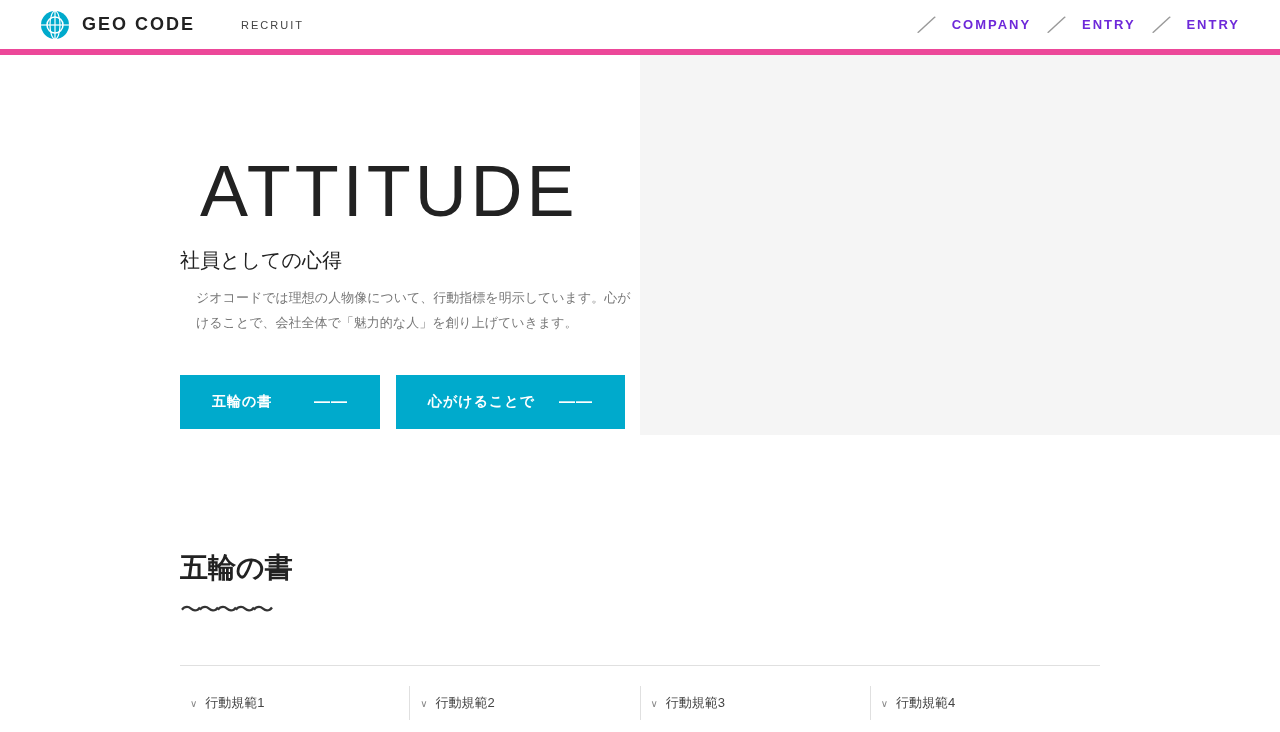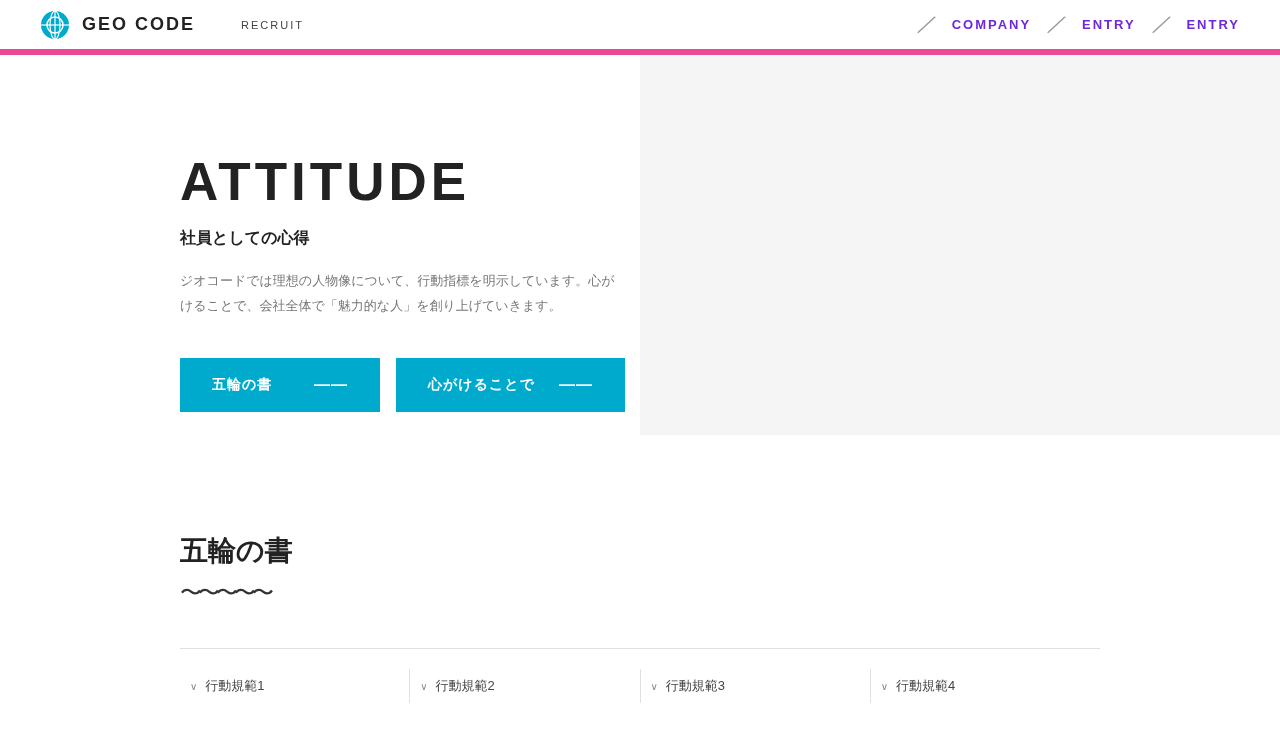--- a/index.html
+++ b/index.html
@@ -97,41 +97,43 @@
     }
 
     .hero-content {
       position: relative;
       z-index: 1;
       max-width: 520px;
       padding-top: 40px;
     }
 
     .hero-title {
-      font-size: 53px;
-      font-weight: 700;
+      font-size: 72px;
+      font-weight: 400;
       color: #222;
       letter-spacing: 4px;
       line-height: 1.0;
       margin-bottom: 20px;
+      margin-left: 20px;
     }
 
     .hero-subtitle {
-      font-size: 16px;
-      font-weight: 700;
-      color: #222;
-      margin-bottom: 20px;
+      font-size: 20px;
+      font-weight: 400;
+      color: #222;
+      margin-bottom: 12px;
     }
 
     .hero-description {
       font-size: 13px;
       color: #777;
       line-height: 1.9;
       margin-bottom: 40px;
       max-width: 440px;
+      margin-left: 16px;
     }
 
     .hero-buttons {
       display: flex;
       gap: 16px;
     }
 
     .btn-primary {
       background: #00aacc;
       color: #fff;

